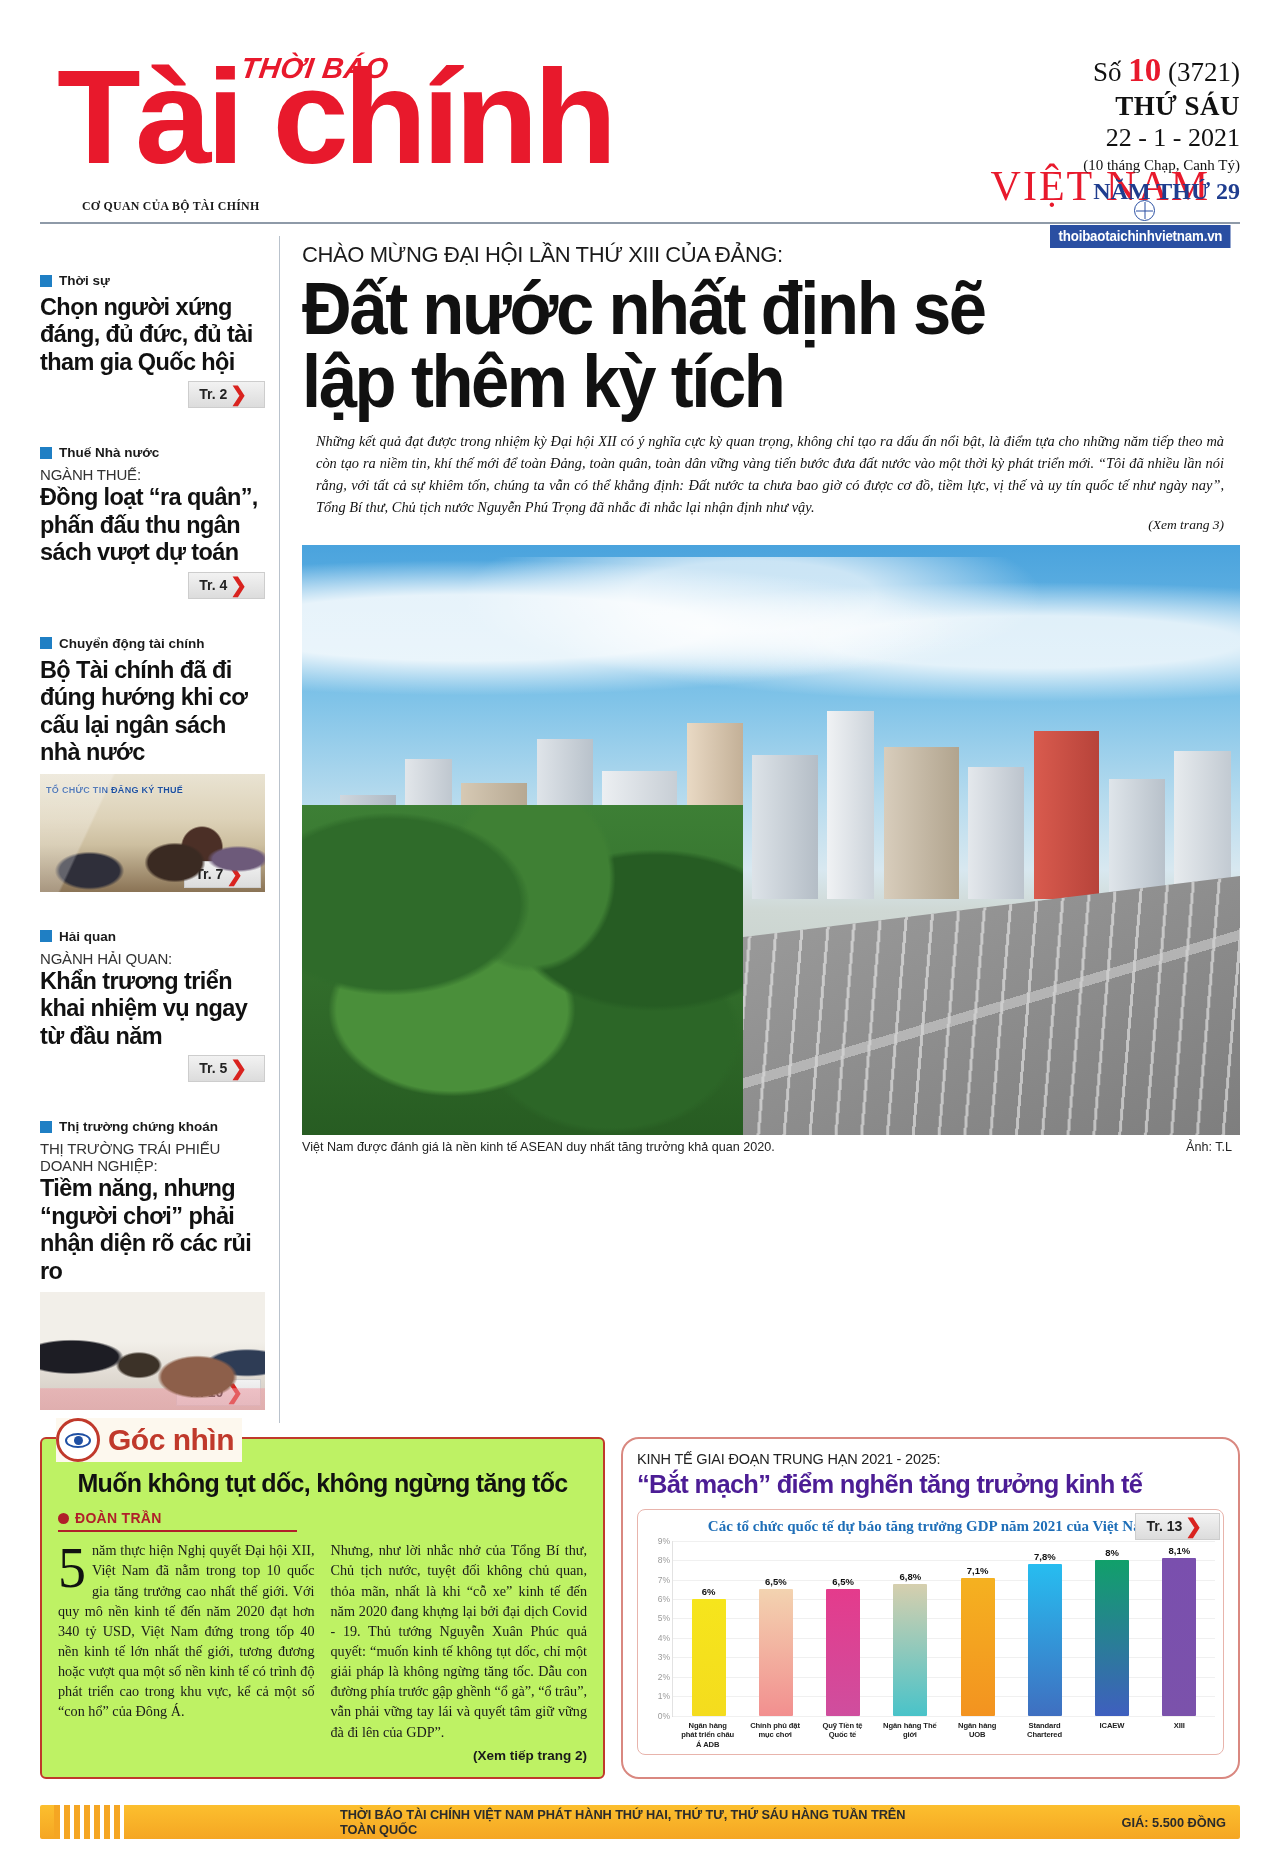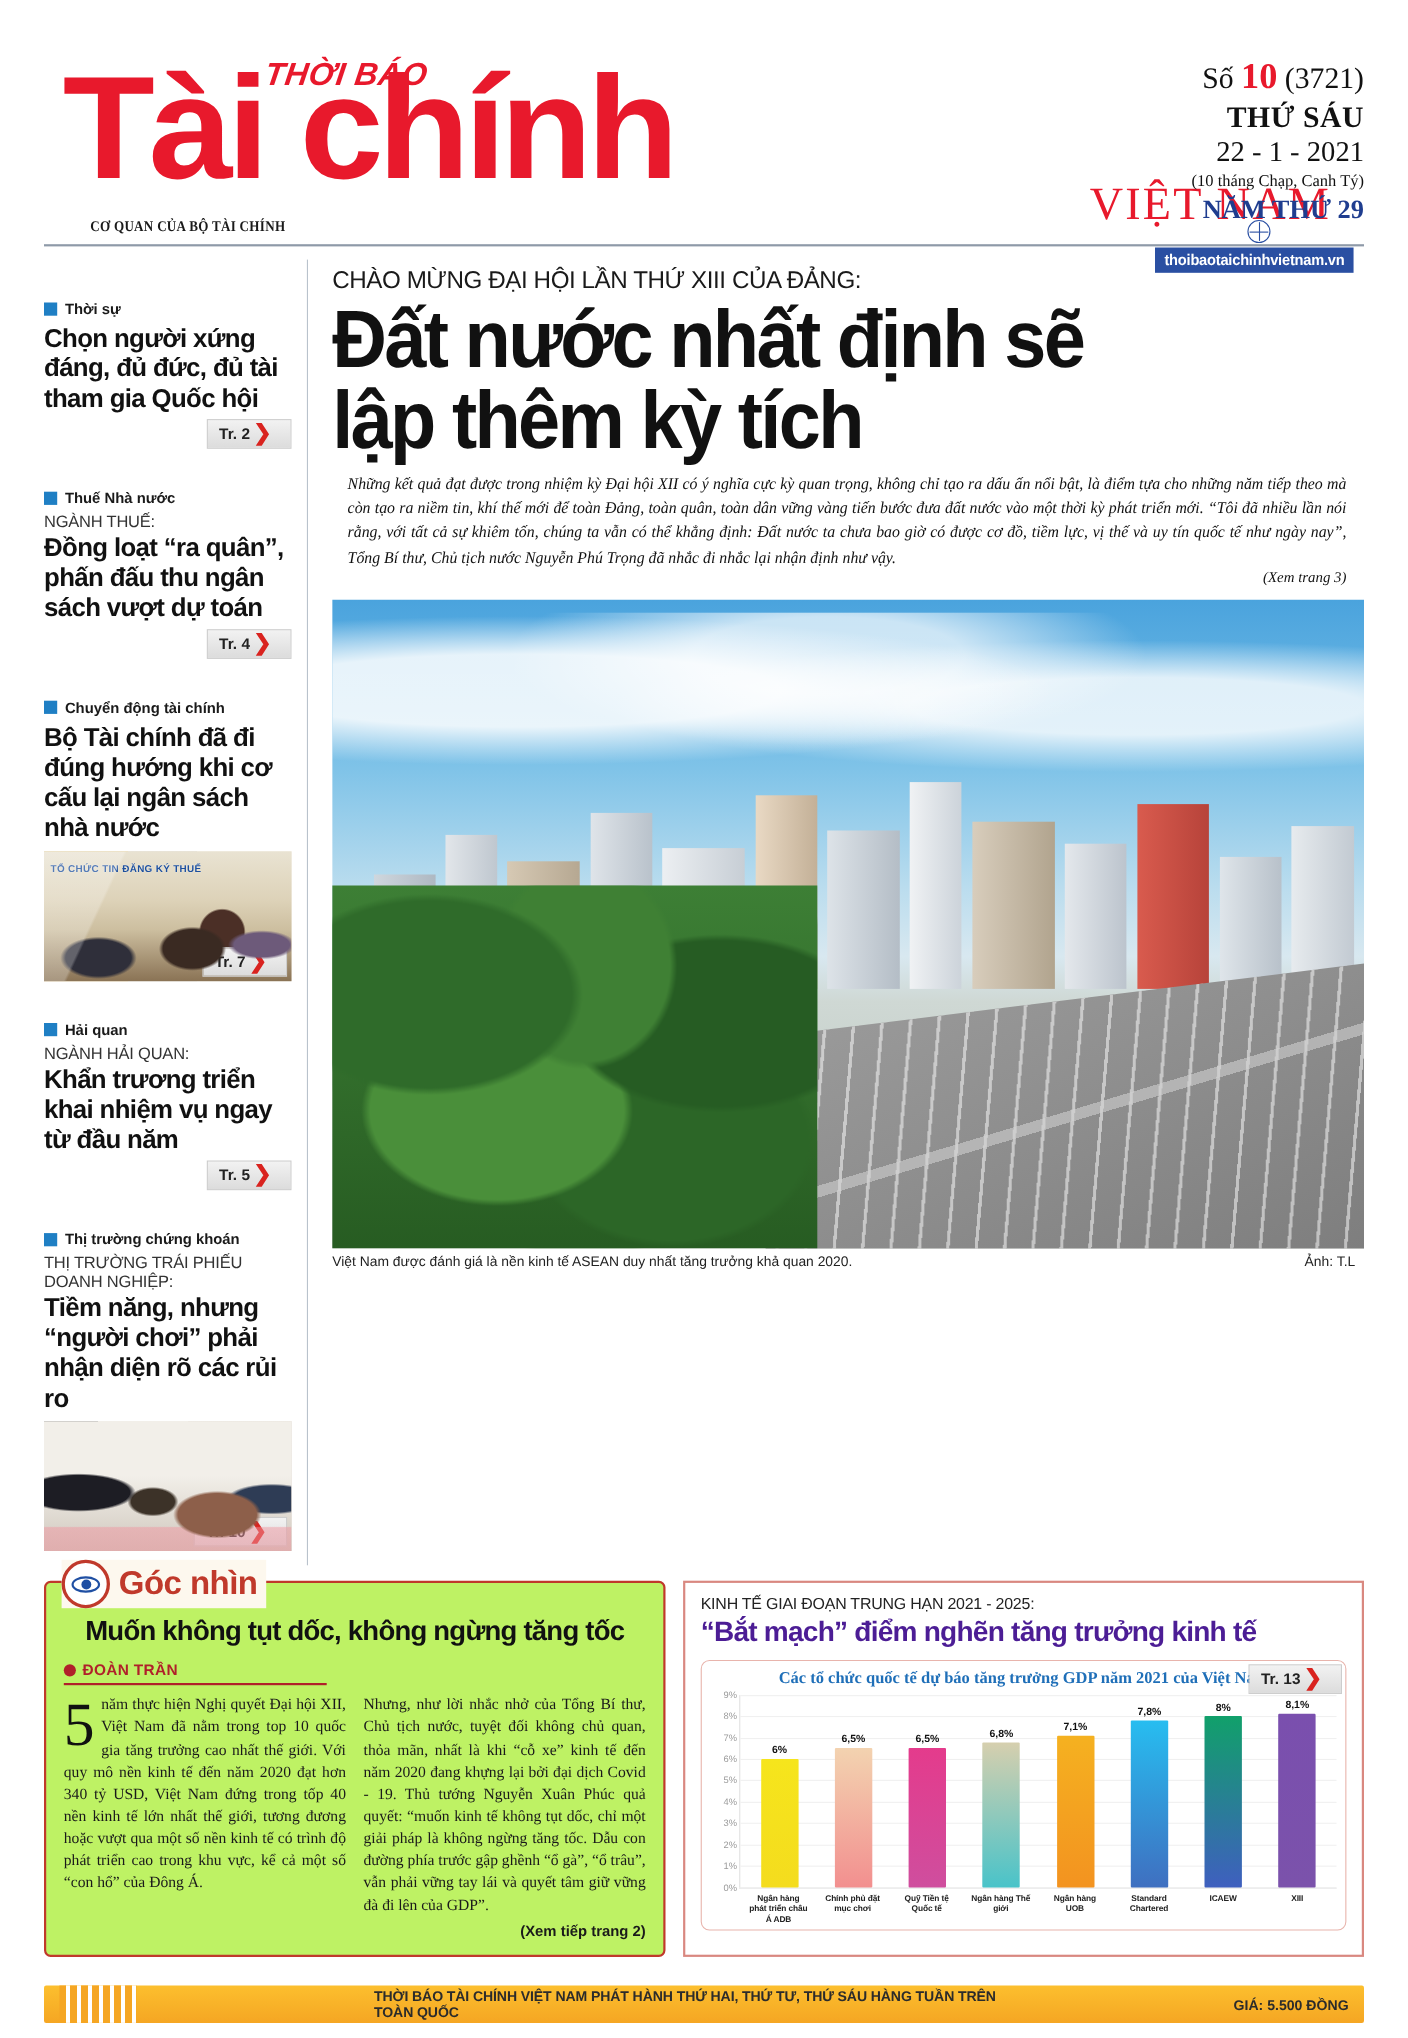--- a/index.html
+++ b/index.html
@@ -283,21 +283,21 @@
   .dropcap {
     float: left; font-family: "Liberation Serif", serif;
     font-size: 56px; line-height: 0.8; font-weight: normal;
     padding: 6px 6px 0 0; color: #111;
   }
   .op-more { text-align: right; font-weight: bold; font-size: 13.5px;
     font-family: "Liberation Sans", sans-serif; margin-top: 4px; }
 
   
   .chart-card {
-    flex: 1; border: 2px solid #d98880; border-radius: 0;
+    flex: 1; border: 2px solid #d98880; border-radius: 18px;
     padding: 12px 14px 10px; position: relative; background: #fff;
   }
   .ch-kicker { font-size: 14.5px; color: #222; letter-spacing: -0.2px; }
   .ch-title {
     font-size: 25.5px; font-weight: bold; color: #4c1d95;
     line-height: 1.12; letter-spacing: -0.7px; margin-top: 3px;
   }
   .ch-tr { position: absolute; right: 18px; top: 74px; }
   .ch-box {
     border: 1.5px solid #e8b4ac; border-radius: 8px;

